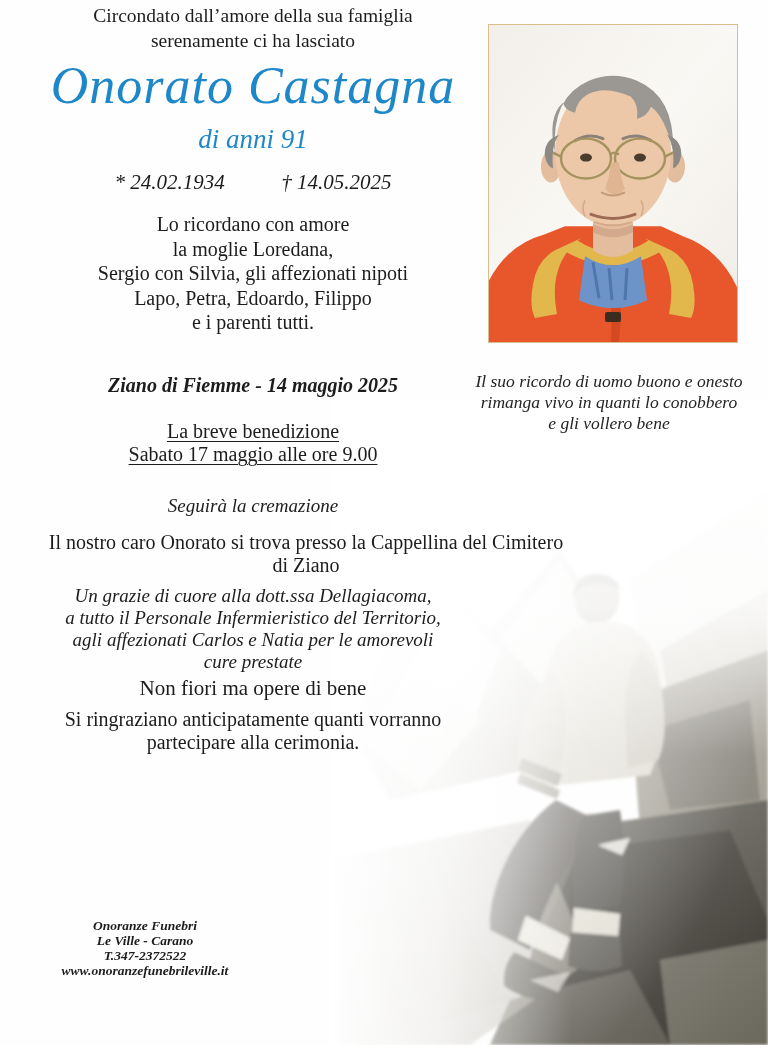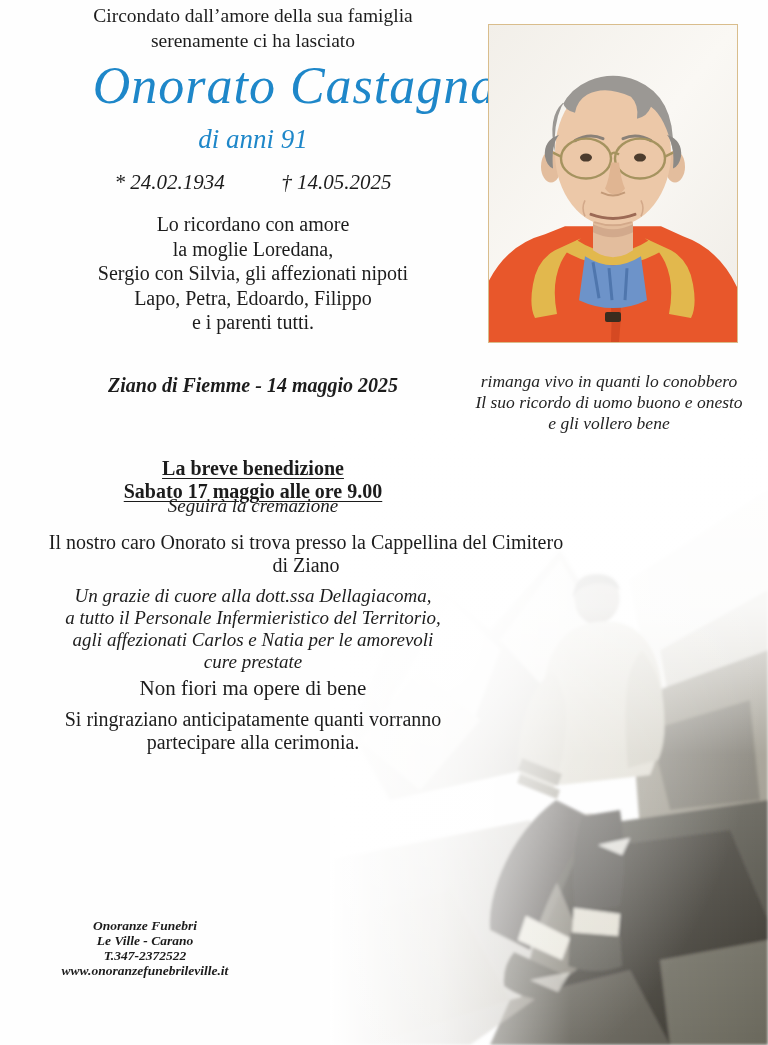--- a/index.html
+++ b/index.html
@@ -10,28 +10,28 @@
     color:#1c1c1c;
   }
   .abs{position:absolute;}
   .center{text-align:center;}
 
   
   .intro{left:0;top:3px;width:506px;font-size:19.5px;line-height:25px;}
   .name{
     left:0;top:56px;width:506px;
     font-size:52px;font-style:italic;letter-spacing:1px;
-    color:#1e87c9;white-space:nowrap;margin-left:42px;
+    color:#1e87c9;white-space:nowrap;
   }
   .age{left:0;top:116px;width:506px;font-size:27px;font-style:italic;color:#1e87c9;margin-top:8px;}
   .dates{left:0;top:170px;width:506px;font-size:21px;font-style:italic;}
   .dates .sep{display:inline-block;width:46px;}
   .remembrance{left:0;top:212px;width:506px;font-size:20px;line-height:24.5px;}
   .place-date{left:0;top:374px;width:506px;font-size:20px;font-weight:bold;font-style:italic;}
-  .ceremony{left:0;top:420px;width:506px;font-size:20px;font-weight:bold;line-height:22.5px;margin-top:37px;}
+  .ceremony{left:0;top:420px;width:506px;font-size:20px;font-weight:normal;line-height:22.5px;}
   .ceremony div{text-decoration:underline;text-underline-offset:3px;text-decoration-thickness:1.4px;}
   .cremation{left:0;top:495px;width:506px;font-size:19px;font-style:italic;}
   .location{left:8px;top:531px;width:530px;font-size:20px;line-height:23px;margin-left:33px;}
   .thanks{left:0;top:585px;width:506px;font-size:19px;font-style:italic;line-height:22px;}
   .flowers{left:0;top:676px;width:506px;font-size:21px;}
   .participation{left:0;top:708px;width:506px;font-size:20px;line-height:22.5px;}
   .footer{left:20px;top:918px;width:250px;font-size:13.5px;font-style:italic;line-height:15px;font-weight:bold;}
 
   
   .portrait-frame{
@@ -230,22 +230,22 @@
     <path d="M112,168 q12,6 24,0" stroke="#c39a78" stroke-width="2" fill="none"></path>
 
     <path d="M102,190 q22,8 44,0" stroke="#9c6a55" stroke-width="3" fill="none" stroke-linecap="round"></path>
     <path d="M106,198 q18,6 36,0" stroke="#d3a98a" stroke-width="2" fill="none" stroke-linecap="round"></path>
 
     <path d="M96,176 q-4,8 0,16 M152,176 q4,8 0,16" stroke="#d3a98a" stroke-width="1.6" fill="none"></path>
   </svg>
 </div>
 
 <div class="abs caption center">
+  <div>Il suo ricordo di uomo buono e onesto</div>
   <div>rimanga vivo in quanti lo conobbero</div>
-  <div>Il suo ricordo di uomo buono e onesto</div>
   <div>e gli vollero bene</div>
 </div>
 
 <div class="abs footer center">
   <div>Onoranze Funebri</div>
   <div>Le Ville - Carano</div>
   <div>T.347-2372522</div>
   <div>www.onoranzefunebrileville.it</div>
 </div>
 

